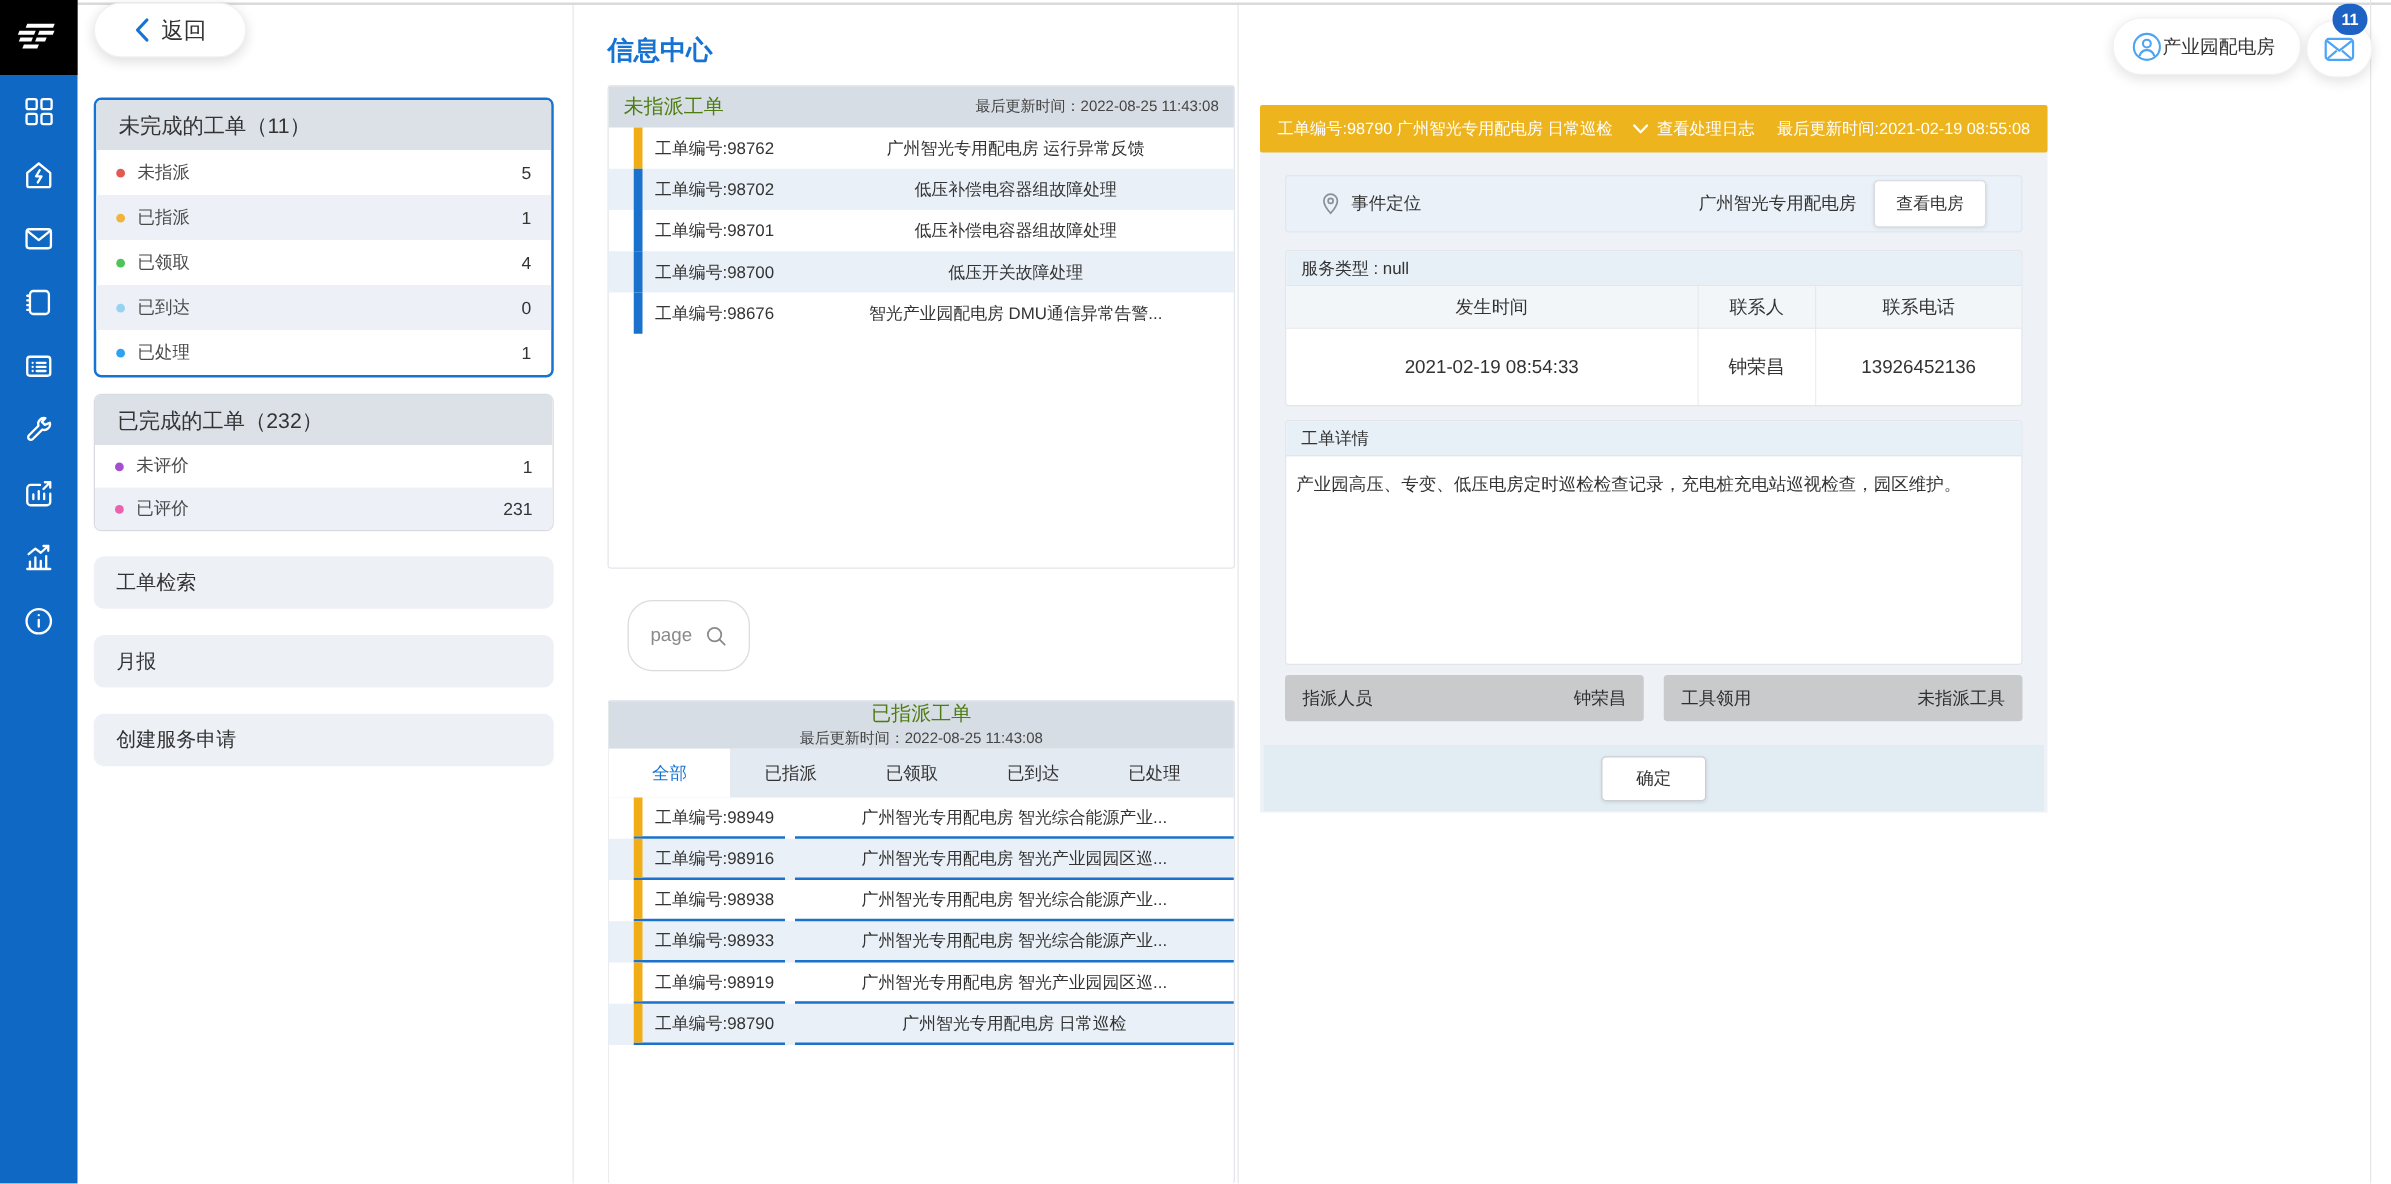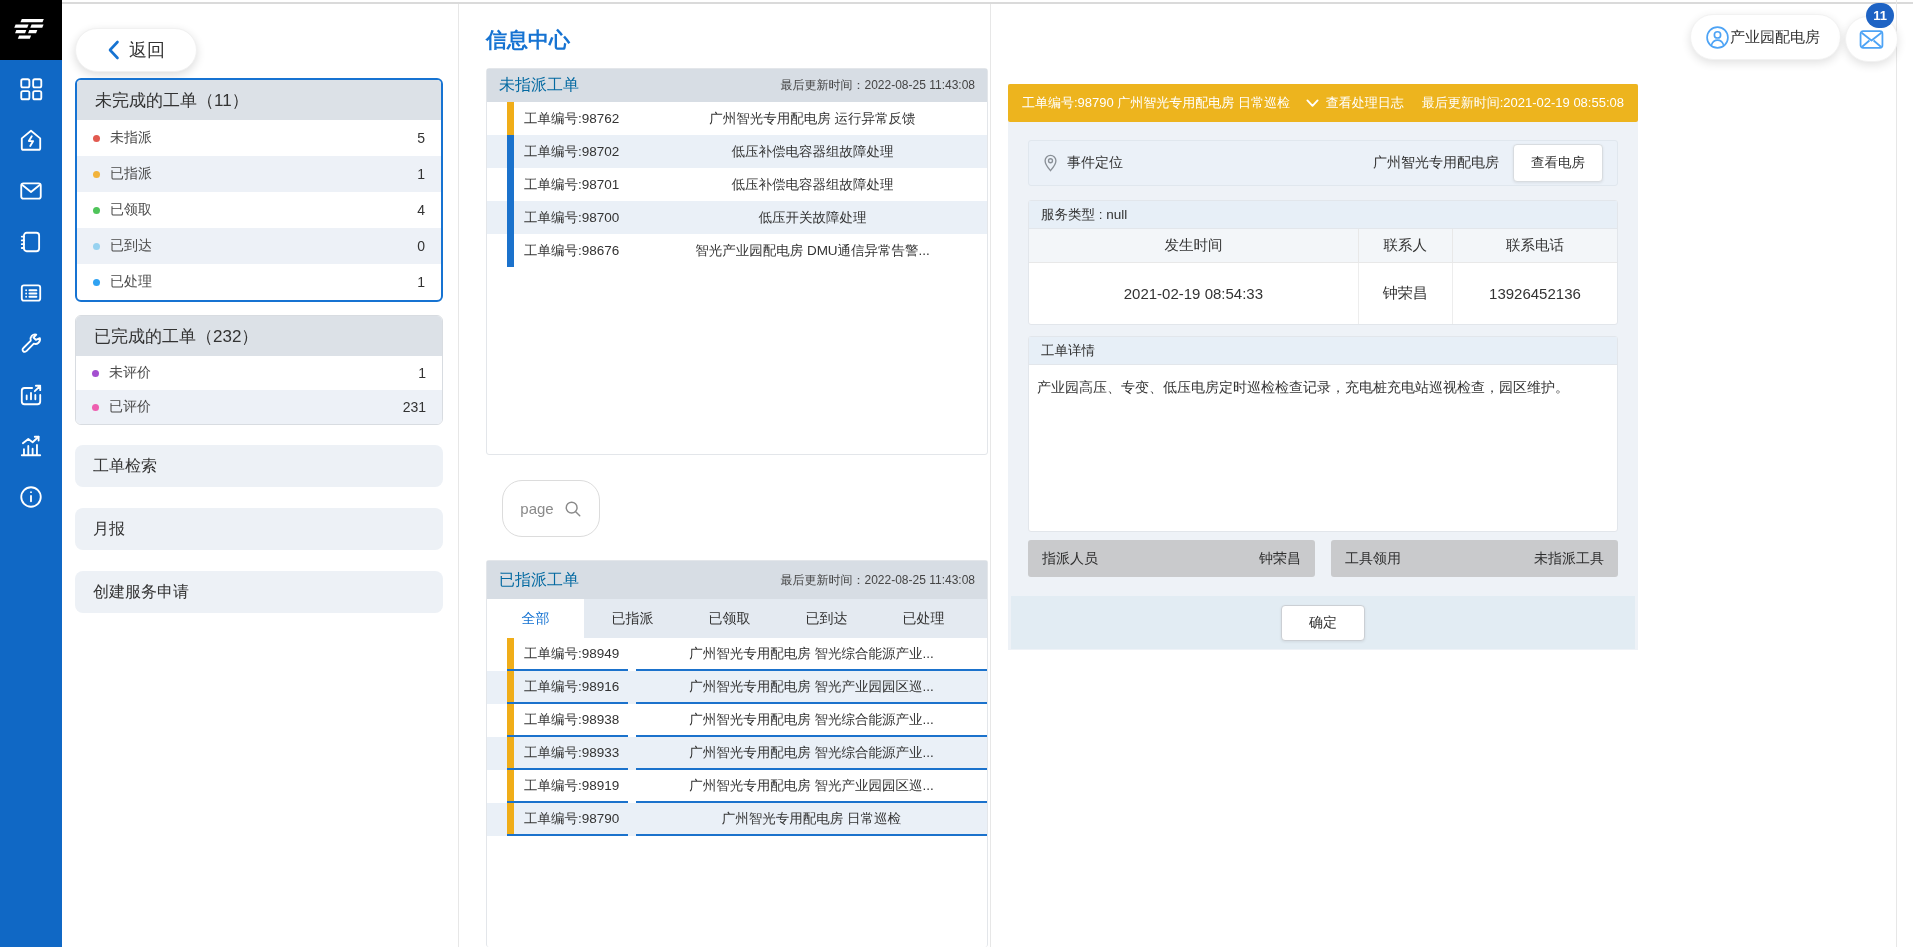--- a/index.html
+++ b/index.html
@@ -12,44 +12,44 @@
   .rail .logo { width:62px; height:60px; background:#000; display:flex; align-items:center; justify-content:center; }
   .rail nav { display:flex; flex-direction:column; align-items:center; gap:25px; padding-top:16px; }
   .railbtn { width:28px; height:26px; display:flex; align-items:center; justify-content:center; background:none; border:none; cursor:pointer; }
   .railbtn svg { stroke:#fff; fill:none; stroke-width:1.7; stroke-linecap:round; stroke-linejoin:round; }
 
   
   .topline { position:absolute; left:62px; right:0; top:2px; height:2px; background:#DADADA; }
   .vline { position:absolute; top:4px; bottom:0; width:1px; background:#E7E7E7; }
 
   
-  .back-btn { position:absolute; left:75px; top:28px; width:122px; height:44px; border-radius:22px;
+  .back-btn { position:absolute; left:75px; top:2px; width:122px; height:44px; border-radius:22px;
     background:#fff; border:1px solid #f1f1f1; box-shadow:0 3px 10px rgba(0,0,0,.14);
     display:flex; align-items:center; justify-content:center; gap:9px; font-size:18px; color:#333; cursor:pointer; }
   .card { position:absolute; left:75px; width:368px; background:#fff; border-radius:6px; overflow:hidden; }
   .card .chead { height:40px; background:#DCE1E7; display:flex; align-items:center; padding:0 18px; font-size:17px; color:#333; }
   .card1 { top:78px; border:2px solid #1673D2; }
   .card2 { top:315px; border:1px solid #D8DCE1; }
   .srow-status { height:36px; display:flex; align-items:center; padding:0 16px; font-size:14px; color:#4a4a4a; }
   .srow-status.alt { background:#EDF1F7; }
   .srow-status .dot { width:7px; height:7px; border-radius:50%; margin-right:10px; flex:none; }
   .srow-status .lbl { flex:1; }
   .srow-status .cnt { color:#333; }
   .leftlink { position:absolute; left:75px; width:368px; height:42px; background:#EDF1F6; border-radius:8px;
     display:flex; align-items:center; padding:0 18px; font-size:16px; color:#333; cursor:pointer; }
 
   
   .page-title { position:absolute; left:486px; top:26px; font-size:21px; font-weight:bold; }
   .panel { position:absolute; left:486px; width:502px; background:#fff; border:1px solid #E3E6EA; border-radius:3px; }
   .panel .phead { height:33px; background:#D7DDE4; display:flex; align-items:center; justify-content:space-between; padding:0 12px; }
-  .panel .phead .pt { font-size:16px; color:#0369a1; }
+  .panel .phead .pt { font-size:16px; color:#4d7c0f; }
   .panel .phead .pu { font-size:12px; color:#444; }
   .panel1 { top:68px; height:387px; }
   .panel2 { top:560px; height:387px; border-bottom:none; }
-  .panel2 .phead { height:38px; }
+  .panel2 .phead { height:38px;flex-direction:column; }
   .tabs { height:39px; background:#E4EAF1; display:flex; }
   .tab { width:97px; display:flex; align-items:center; justify-content:center; font-size:14px; color:#333; cursor:pointer; }
   .tab.active { background:#fff; color:#1673D2; }
   .orow { height:33px; display:flex; align-items:stretch; font-size:13.5px; color:#333; cursor:pointer;padding-left:20px; }
   .orow.alt { background:#EAF0F7; }
   .orow .bar { width:7px; flex:none; }
   .orow .no { width:114px; flex:none; margin-left:10px; display:flex; align-items:center; white-space:nowrap; }
   .orow .desc { flex:1; display:flex; align-items:center; justify-content:center; white-space:nowrap; overflow:hidden; padding:0 6px; }
   .arow .cell1 { flex:0 0 121px; display:flex; align-items:stretch; border-bottom:2px solid #1B72CC; }
   .arow .cell1 .no { margin-left:10px; width:auto; }
@@ -58,21 +58,21 @@
   .page-pill { position:absolute; left:502px; top:480px; width:98px; height:57px; border:1px solid #DCDCDC; border-radius:20px;
     background:#fff; display:flex; align-items:center; justify-content:center; gap:10px; font-size:15px; color:#8a8a8a; cursor:pointer; }
 
   
   .detail { position:absolute; left:1008px; top:84px; width:630px; height:566px; background:#EEF2F7; }
   .ybar { position:absolute; left:0; top:0; right:0; height:38px; border-radius:2px; display:flex; align-items:center;
     padding:0 14px; color:#fff; font-size:13px; }
   .ybar .ylog { margin-left:auto; display:flex; align-items:center; gap:7px; cursor:pointer; }
   .ybar .ytime { margin-left:18px; }
   .event-card { position:absolute; left:20px; top:56px; width:590px; height:46px; background:#EBF1F8; border:1px solid #E0E7EE;
-    border-radius:3px; display:flex; align-items:center; padding:0 14px; font-size:14px; }
+    border-radius:3px; display:flex; align-items:center; padding:0 28px; font-size:14px; }
   .event-card .ev-label { margin-left:9px; }
   .event-card .ev-value { margin-left:auto; }
   .btn-room { margin-left:14px; background:#fff; border:1px solid #D8DCE0; border-radius:4px; padding:9px 17px;
     font-size:13.5px; color:#333; box-shadow:0 1px 3px rgba(0,0,0,.08); cursor:pointer; }
   .svc-card { position:absolute; left:20px; top:116px; width:590px; background:#fff; border:1px solid #E2E6EB; border-radius:3px; }
   .strip-head { height:28px; background:#E7EFF7; border-bottom:1px solid #E2E6EB; display:flex; align-items:center;
     padding:0 12px; font-size:13.5px; color:#333; }
   table.contact { width:100%; border-collapse:collapse; }
   table.contact th { height:33px; background:#F3F6F9; font-weight:normal; font-size:14.5px; color:#333;
     border-bottom:1px solid #E8E8E8; border-right:1px solid #E8E8E8; }

